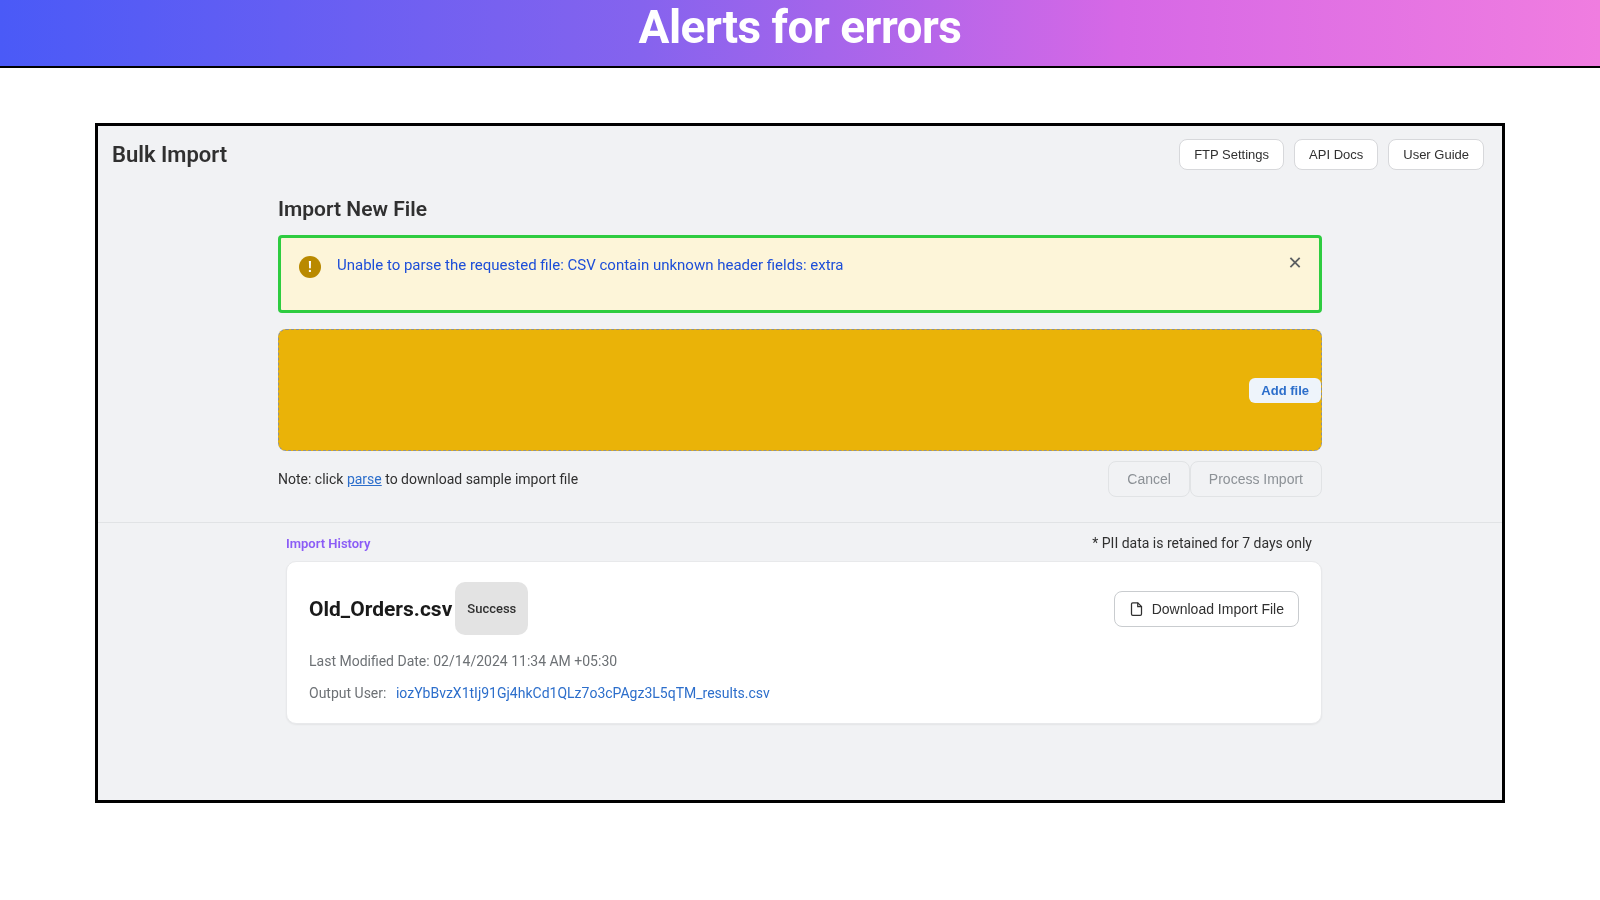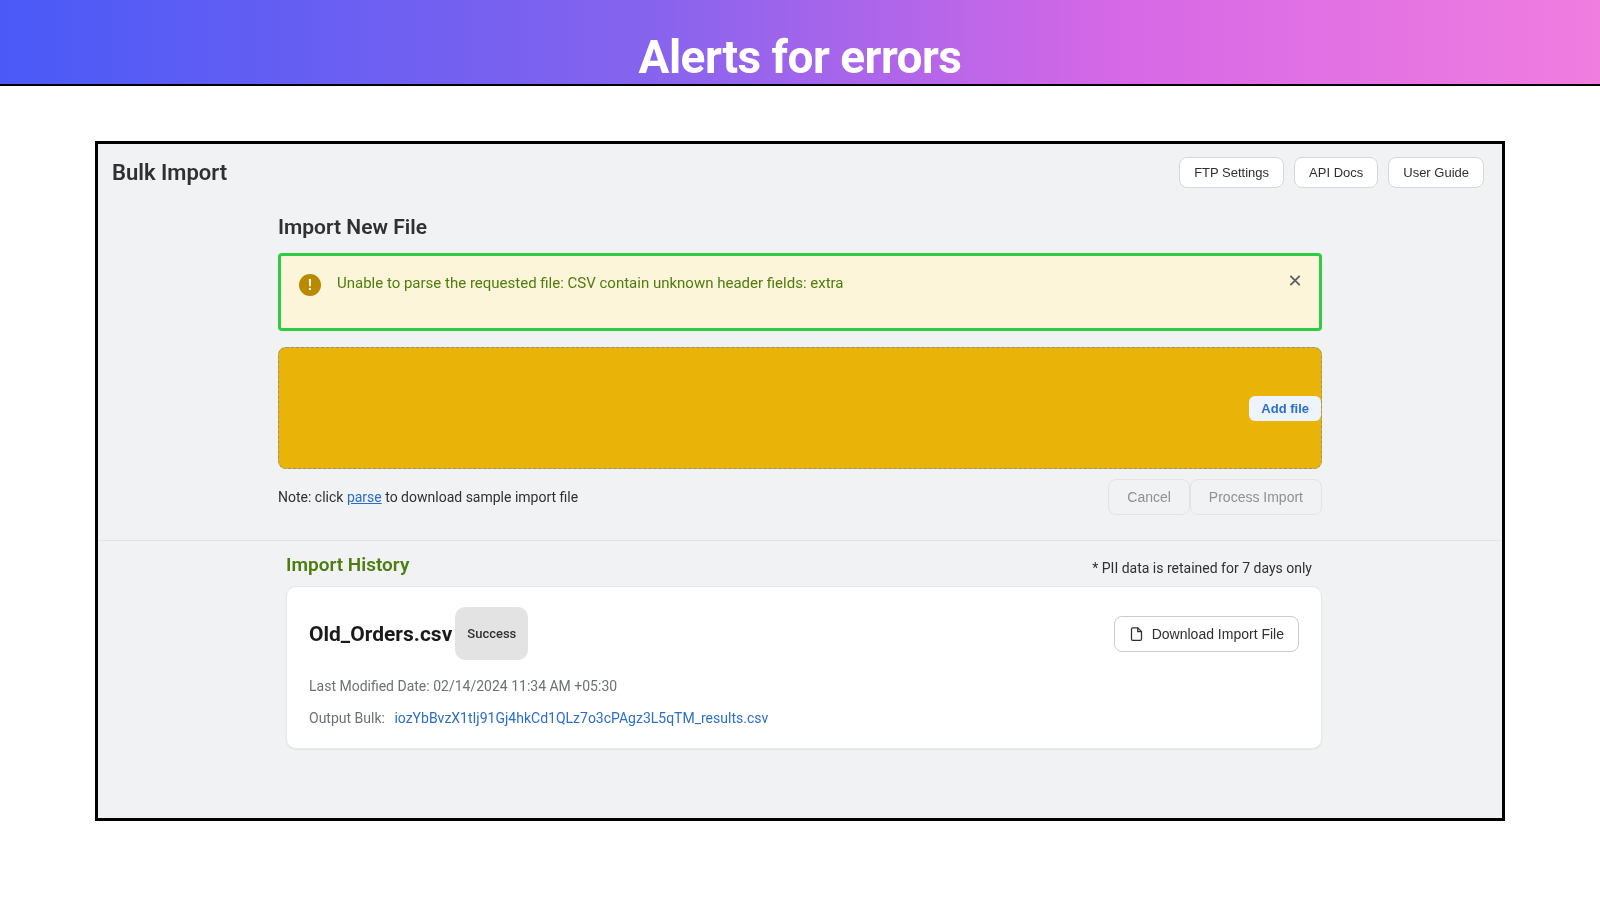--- a/index.html
+++ b/index.html
@@ -3,24 +3,24 @@
 <meta charset="utf-8">
 <style>
   * { box-sizing: border-box; margin: 0; padding: 0; }
   body {
     font-family: -apple-system, BlinkMacSystemFont, "Segoe UI", Roboto, Helvetica, Arial, sans-serif;
     background: #fff;
     color: #202223;
   }
   .banner {
     width: 100%;
-    height: 86px;
+    height: 68px;
     background: linear-gradient(90deg, #4a5af7 0%, #8563ee 40%, #d668e6 70%, #f07de0 100%);
     display: flex;
-    align-items: flex-end;
+    align-items: flex-start;
     justify-content: center;
     border-bottom: 2px solid #000;
   }
   .banner-text {
     color: #fff;
     font-size: 46px;
     font-weight: 700;
     letter-spacing: -0.5px;
   }
   .canvas {
@@ -85,21 +85,21 @@
     border-radius: 50%;
     color: #fff;
     font-size: 14px;
     font-weight: 700;
     display: flex;
     align-items: center;
     justify-content: center;
     flex-shrink: 0;
   }
   .alert-body { flex: 1; }
-  .alert-line1 { font-size: 15px; color: #4d7c0f; margin-bottom: 18px; }
+  .alert-line1 { font-size: 15px; color: #1d4ed8; margin-bottom: 18px; }
   .alert-line2 { font-size: 15px; color: #202223; line-height: 1.45; }
   .alert-link { color: #2c6ecb; text-decoration: underline; cursor: pointer; }
   .alert-close {
     position: absolute;
     right: 14px;
     top: 14px;
     font-size: 18px;
     color: #5c5f62;
     cursor: pointer;
     width: 20px; height: 20px;
@@ -148,23 +148,23 @@
   .history-section {
     padding: 0 180px 0 188px;
   }
   .history-header {
     display: flex;
     justify-content: space-between;
     align-items: flex-end;
     margin-top: 12px;
   }
   .history-title {
-    font-size: 19px;
+    font-size: 13px;
     font-weight: 600;
-    color: #4d7c0f;
+    color: #8b5cf6;
   }
   .pii-note {
     font-size: 14px;
     color: #303030;
     margin-right: 10px;
   }
   .history-card {
     background: #fff;
     border-radius: 10px;
     box-shadow: 0 1px 2px rgba(0,0,0,.06);
@@ -287,21 +287,21 @@
                   <polyline points="14 2 14 8 20 8"></polyline>
                 </svg>
               </span>
               <span>Download Import File</span>
             </button>
           </div>
           <div class="meta-line">
             <span>Last Modified Date: </span><span>02/14/2024 11:34 AM +05:30</span>
           </div>
           <div class="output-line">
-            <span>Output Bulk:</span>
+            <span>Output User:</span>
             <a class="output-link">iozYbBvzX1tIj91Gj4hkCd1QLz7o3cPAgz3L5qTM_results.csv</a>
           </div>
         </div>
       </div>
     </div>
 
   </div>
 </div>
 
 </body></html>

